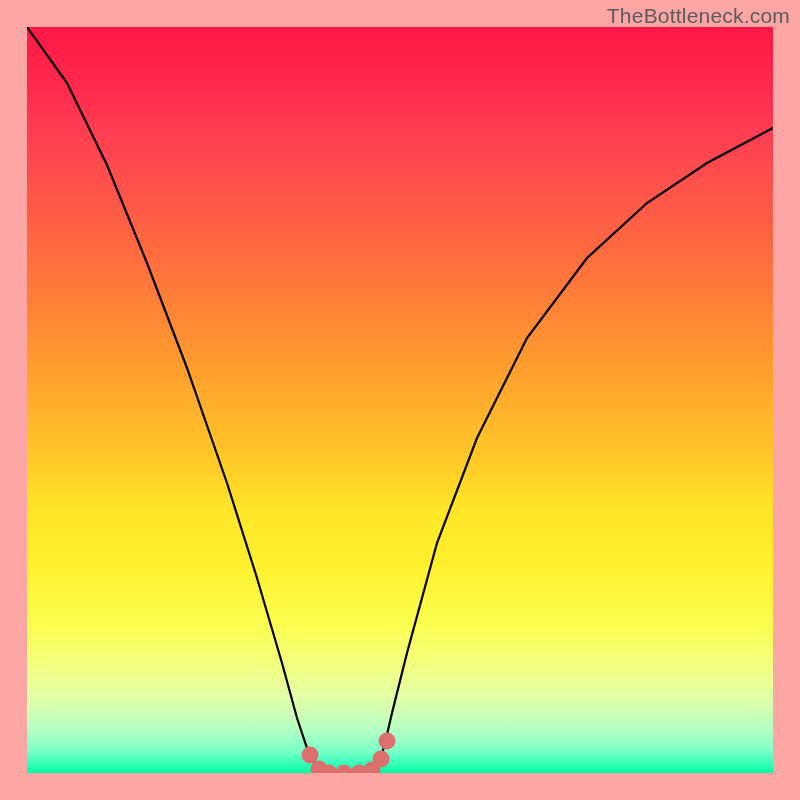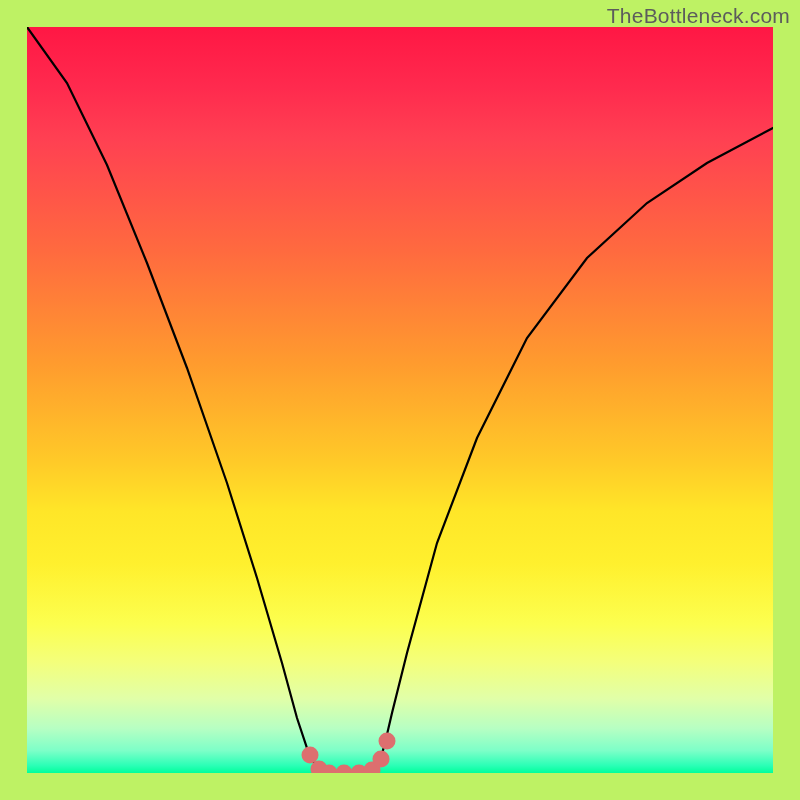--- a/index.html
+++ b/index.html
@@ -10,21 +10,21 @@
     background: #000;
     overflow: hidden;
     font-family: Arial, Helvetica, sans-serif;
   }
   .frame {
     position: absolute;
     left: 0;
     top: 0;
     width: 800px;
     height: 800px;
-    background: #bef264;
+    background: #fca5a5;
   }
   .plot {
     position: absolute;
     left: 27px;
     top: 27px;
     width: 746px;
     height: 746px;
     background: linear-gradient(to bottom,
       #ff1744 0%,
       #ff2a4e 8%,

